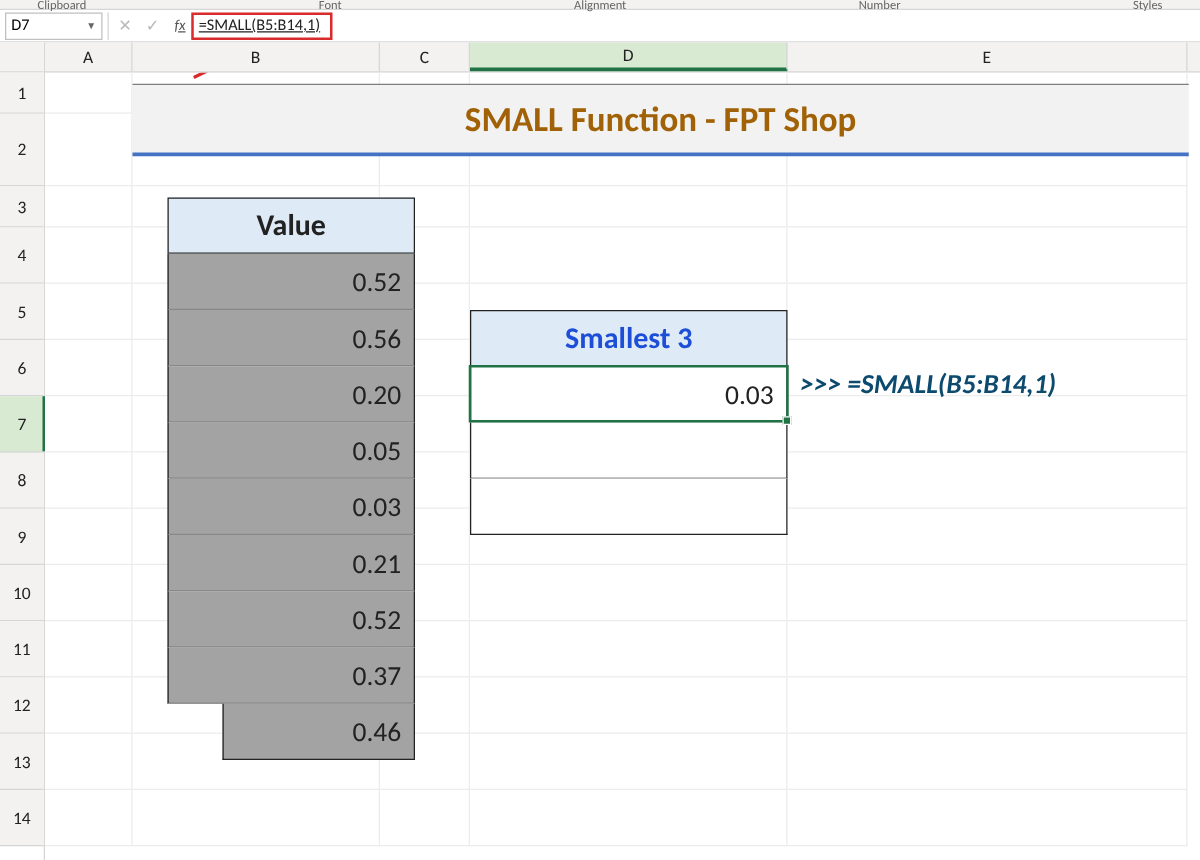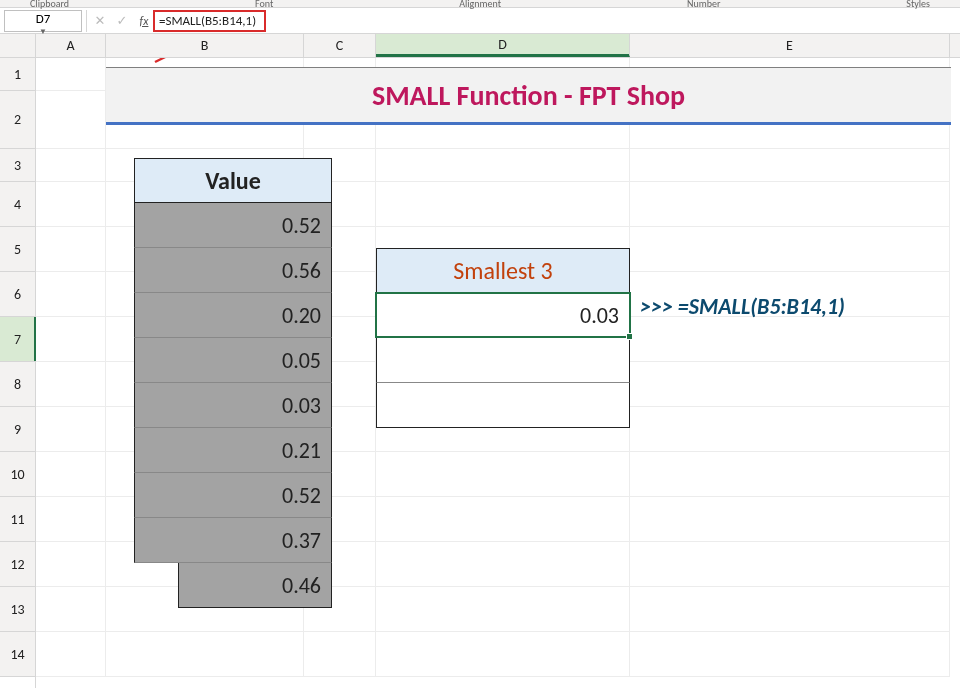--- a/index.html
+++ b/index.html
@@ -39,21 +39,20 @@
     width: 78px;
     height: 22px;
     margin: 0 2px 0 4px;
     border: 1px solid #c0c0c0;
     display: flex;
     align-items: center;
     padding: 0 4px;
     font-size: 13px;
     background: #fff;
     justify-content: space-between;
-    flex-direction: column;
   }
   .name-box .dd { font-size: 8px; color: #666; }
   .fb-sep { width: 1px; height: 22px; background: #d6d6d6; margin: 0 2px; }
   .fb-btn {
     width: 22px; height: 22px;
     display: flex; align-items: center; justify-content: center;
     color: #999; font-size: 13px;
     font-style: italic;
   }
   .fb-btn.cancel { color: #bbb; font-family: Arial; font-style: normal; }
@@ -69,20 +68,21 @@
   .formula-box-hl {
     border: 2px solid #d92b2b;
     padding: 1px 8px 1px 4px;
     height: 22px;
     display: flex;
     align-items: center;
     font-size: 13px;
     color: #222;
     margin-left: -2px;
     background: #fff;
+    text-decoration: underline;
   }
 
   
   .red-arrow {
     position: absolute;
     left: 150px;
     top: 36px;
     width: 60px;
     height: 30px;
     pointer-events: none;
@@ -164,21 +164,21 @@
     width: 845px;
     height: 58px;
     background: #f2f2f2;
     border-top: 1px solid #7f7f7f;
     border-bottom: 3px solid #4472c4;
     display: flex;
     align-items: center;
     justify-content: center;
     font-size: 28px;
     font-weight: bold;
-    color: #be185d;
+    color: #a16207;
   }
 
   
   .value-table {
     position: absolute;
     left: 98px;
     top: 124px;
     width: 198px;
     border-radius: 16px;
   }
@@ -216,22 +216,22 @@
     width: 254px;
   }
   .st-header {
     height: 45px;
     background: #deebf7;
     border: 1.5px solid #222;
     display: flex;
     align-items: center;
     justify-content: center;
     font-size: 24px;
-    font-weight: normal;
-    color: #c2410c;
+    font-weight: bold;
+    color: #1d4ed8;
   }
   .st-cell {
     height: 45px;
     border-left: 1.5px solid #222;
     border-right: 1.5px solid #222;
     border-bottom: 1px solid #888;
     display: flex;
     align-items: center;
     justify-content: flex-end;
     padding-right: 10px;

